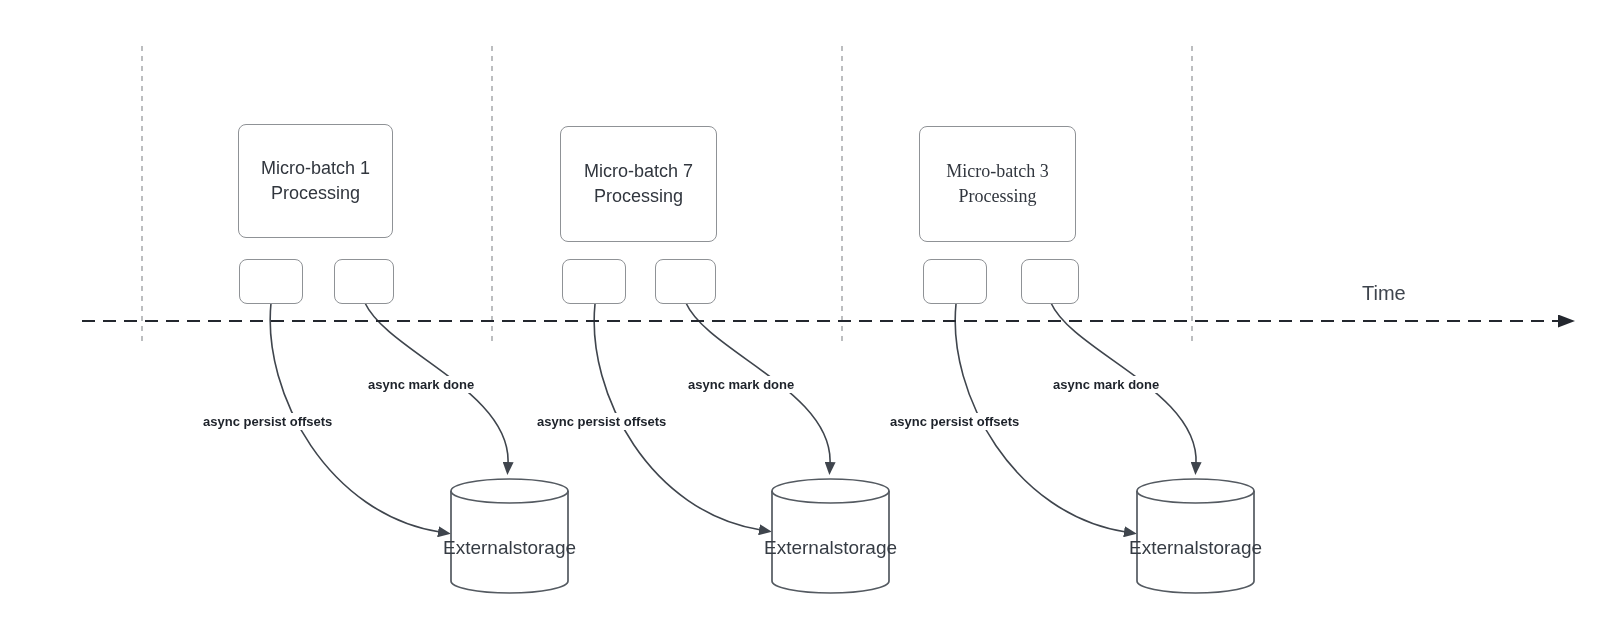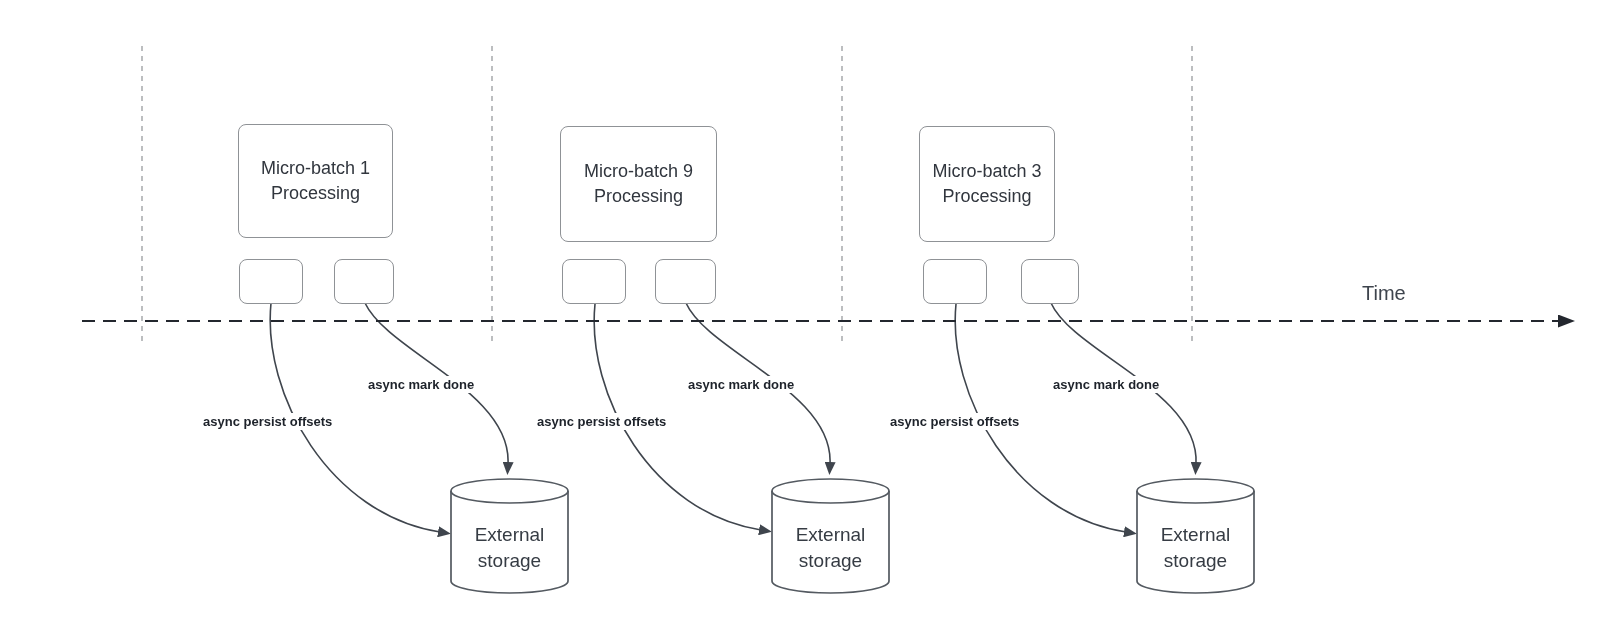--- a/index.html
+++ b/index.html
@@ -28,21 +28,21 @@
     position:absolute; box-sizing:border-box;
     border:1.5px solid var(--box-border,#8f9296); border-radius:8px; background:#fff;
   }
   .asy {
     position:absolute; white-space:nowrap;
     font-size:13px; font-weight:bold; color:var(--label-text,#1d222a);
     background:#fff; padding:1px 3px;
   }
   .storage {
     position:absolute; box-sizing:border-box; padding-top:24px;
-    display:flex; flex-direction:column; align-items:center; justify-content:center;
+    display:flex; flex-direction:row; align-items:center; justify-content:center;
     font-size:19px; line-height:1.35; color:var(--storage-text,#363c44); text-align:center;
   }
   .timelabel {
     position:absolute; font-size:20px; color:var(--time-text,#3e444d); white-space:nowrap;
   }
 </style>
 </head>
 <body>
 
 <div class="canvas">
@@ -83,24 +83,24 @@
       <path class="cyl" d="M 1137,491 A 58.5,12 0 0 1 1254,491 L 1254,581 A 58.5,12 0 0 1 1137,581 Z"></path>
       <path class="rim" d="M 1137,491 A 58.5,12 0 0 0 1254,491"></path>
     </g>
   </svg>
 
   <div class="bigbox" style="left:238px; top:124px; width:155px; height:114px;">
     <span>Micro-batch 1</span>
     <span>Processing</span>
   </div>
   <div class="bigbox" style="left:560px; top:126px; width:157px; height:116px;">
-    <span>Micro-batch 9</span>
+    <span>Micro-batch 7</span>
     <span>Processing</span>
   </div>
-  <div class="bigbox" style="left:919px; top:126px; width:136px; height:116px;">
+  <div class="bigbox" style="left:919px; top:126px; width:157px; height:116px;font-family:Liberation Serif, serif;">
     <span>Micro-batch 3</span>
     <span>Processing</span>
   </div>
 
   <div class="smallbox" style="left:239px; top:259px; width:64px; height:45px;"></div>
   <div class="smallbox" style="left:334px; top:259px; width:60px; height:45px;"></div>
   <div class="smallbox" style="left:562px; top:259px; width:64px; height:45px;"></div>
   <div class="smallbox" style="left:655px; top:259px; width:61px; height:45px;"></div>
   <div class="smallbox" style="left:923px; top:259px; width:64px; height:45px;"></div>
   <div class="smallbox" style="left:1021px; top:259px; width:58px; height:45px;"></div>

